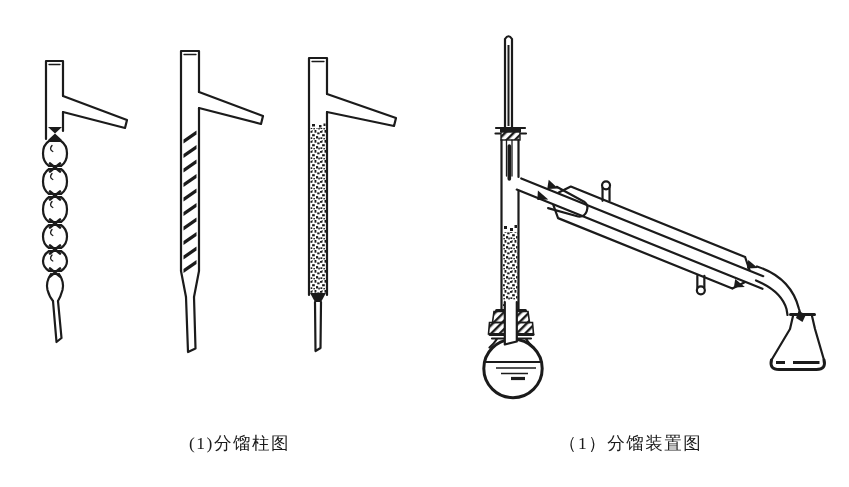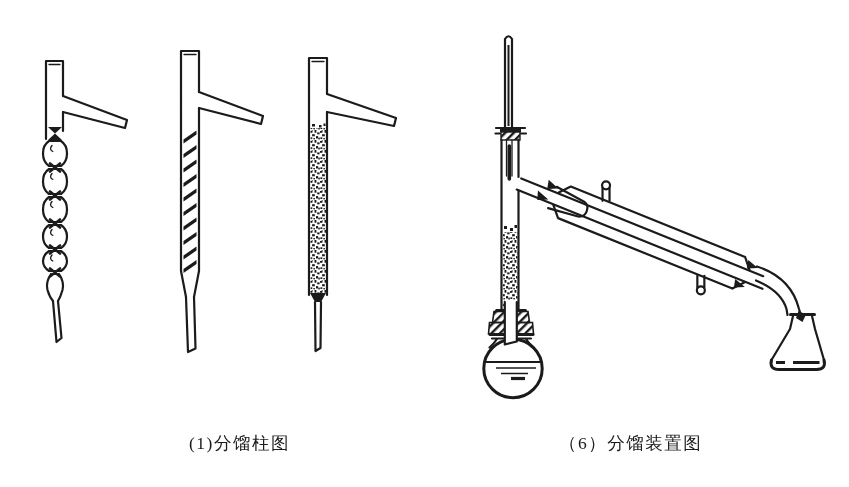--- a/index.html
+++ b/index.html
@@ -160,15 +160,15 @@
       <polygon class="wh" points="504.5,300 517,300 517,341.5 505,344.5"></polygon>
       <path class="ln" d="M504.8,302 V344.5 M516.8,302 V341.5 M504.8,344.5 L516.8,341.5"></path>
       <path d="M485.5,362 H540.5" stroke="currentColor" stroke-width="1.8" fill="none"></path>
       <path d="M496,368 H536 M501,373.5 H528" stroke="currentColor" stroke-width="1.6" fill="none"></path>
       <path d="M511,378.5 H525" stroke="currentColor" stroke-width="3.2" fill="none"></path>
     </g>
   </g>
 </svg>
 
 <div class="caption" id="cap1">(1)分馏柱图</div>
-<div class="caption" id="cap2">（6）分馏装置图</div>
+<div class="caption" id="cap2">（1）分馏装置图</div>
 
 </div>
 
 </body></html>

